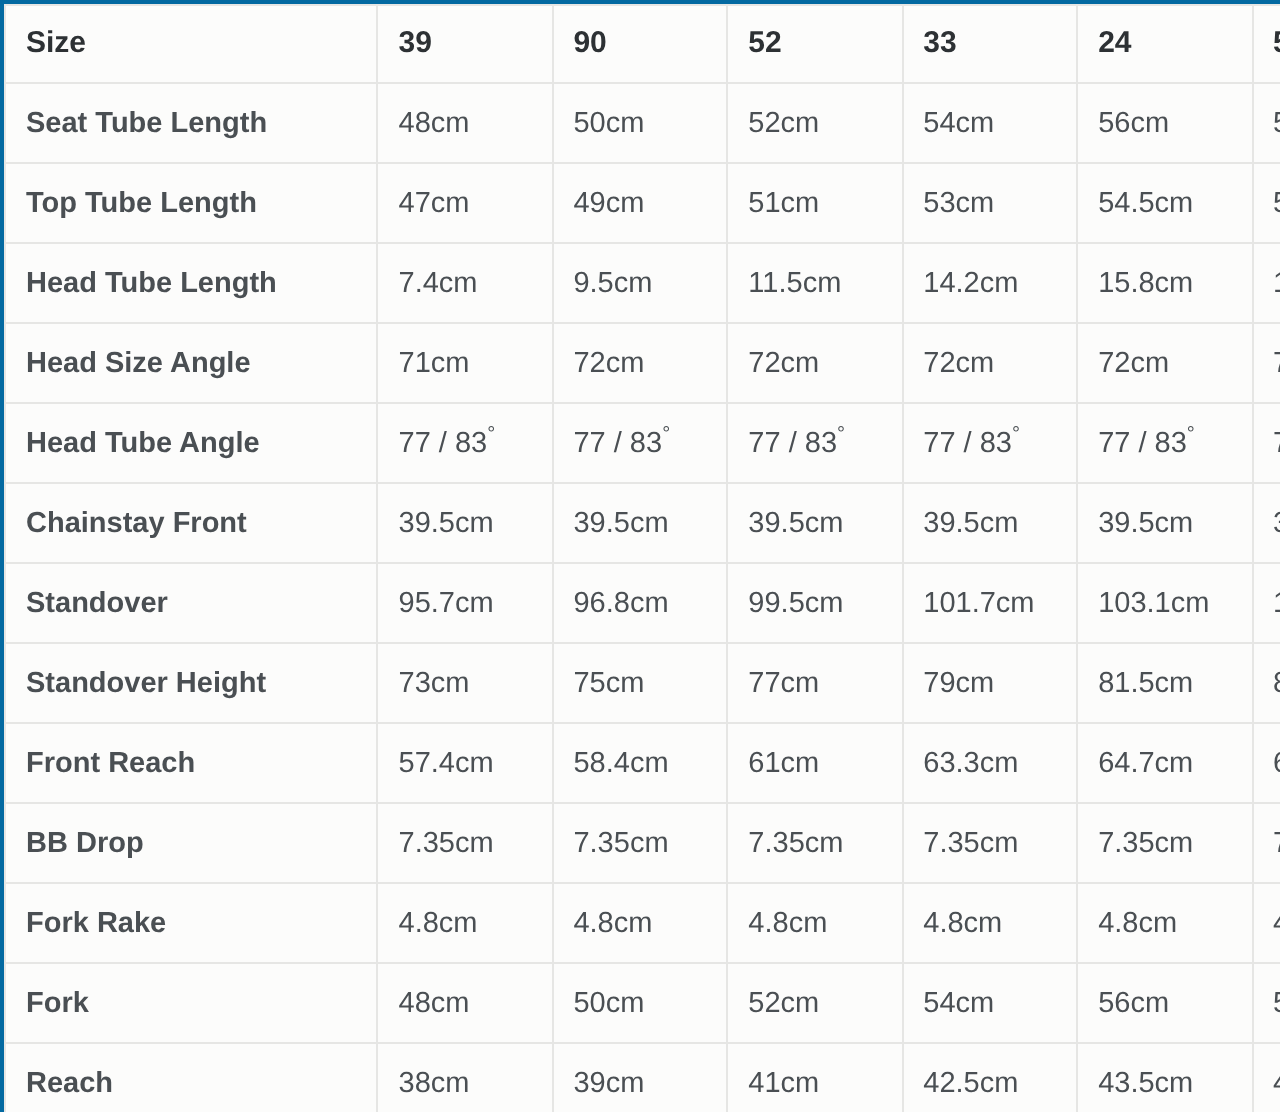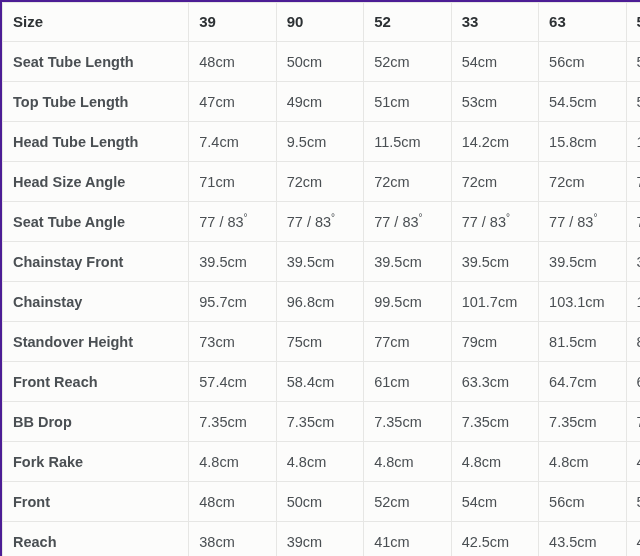--- a/index.html
+++ b/index.html
@@ -12,21 +12,21 @@
     height: 556px;
     overflow: hidden;
     font-family: "Liberation Sans", sans-serif;
     color: #3f4448;
   }
 
   #geometry-table-wrap {
     width: 640px;
     height: 556px;
     box-sizing: border-box;
-    background: #4c1d95;
+    background: #0369a1;
     padding: 2px 5px 4px 2px;
   }
 
   table.geometry-table {
     border-collapse: collapse;
     table-layout: fixed;
     width: 712px;          
     background: #fcfcfb;
   }
 
@@ -81,21 +81,21 @@
       <col class="c-size">
       <col class="c-size">
     </colgroup>
     <thead>
       <tr>
         <th>Size</th>
         <th>39</th>
         <th>90</th>
         <th>52</th>
         <th>33</th>
-        <th>63</th>
+        <th>24</th>
         <th>58.5</th>
       </tr>
     </thead>
     <tbody>
 
       <tr>
         <th class="row-label">Seat Tube Length</th>
         <td>48cm</td>
         <td>50cm</td>
         <td>52cm</td>
@@ -128,41 +128,41 @@
         <th class="row-label">Head Size Angle</th>
         <td>71cm</td>
         <td>72cm</td>
         <td>72cm</td>
         <td>72cm</td>
         <td>72cm</td>
         <td>72cm</td>
       </tr>
 
       <tr>
-        <th class="row-label">Seat Tube Angle</th>
+        <th class="row-label">Head Tube Angle</th>
         <td>77 / 83<span class="deg">°</span></td>
         <td>77 / 83<span class="deg">°</span></td>
         <td>77 / 83<span class="deg">°</span></td>
         <td>77 / 83<span class="deg">°</span></td>
         <td>77 / 83<span class="deg">°</span></td>
         <td>77 / 83</td>
       </tr>
 
       <tr>
         <th class="row-label">Chainstay Front</th>
         <td>39.5cm</td>
         <td>39.5cm</td>
         <td>39.5cm</td>
         <td>39.5cm</td>
         <td>39.5cm</td>
         <td>39.5cm</td>
       </tr>
 
       <tr>
-        <th class="row-label">Chainstay</th>
+        <th class="row-label">Standover</th>
         <td>95.7cm</td>
         <td>96.8cm</td>
         <td>99.5cm</td>
         <td>101.7cm</td>
         <td>103.1cm</td>
         <td>105cm</td>
       </tr>
 
       <tr>
         <th class="row-label">Standover Height</th>
@@ -198,21 +198,21 @@
         <th class="row-label">Fork Rake</th>
         <td>4.8cm</td>
         <td>4.8cm</td>
         <td>4.8cm</td>
         <td>4.8cm</td>
         <td>4.8cm</td>
         <td>4.8cm</td>
       </tr>
 
       <tr>
-        <th class="row-label">Front</th>
+        <th class="row-label">Fork</th>
         <td>48cm</td>
         <td>50cm</td>
         <td>52cm</td>
         <td>54cm</td>
         <td>56cm</td>
         <td>58.5cm</td>
       </tr>
 
       <tr>
         <th class="row-label">Reach</th>

